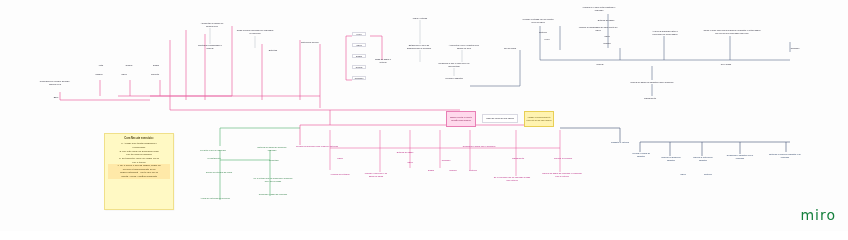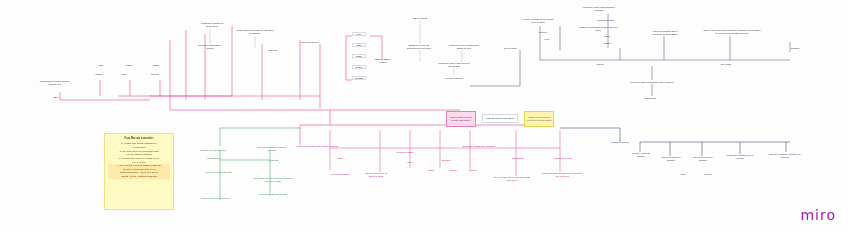--- a/index.html
+++ b/index.html
@@ -92,21 +92,21 @@
     width: 848px;
     height: 231px;
     pointer-events: none;
   }
   .watermark {
     position: absolute;
     right: 12px;
     bottom: 8px;
     font-size: 14px;
     letter-spacing: 1px;
-    color: #a21caf;
+    color: #15803d;
     font-family: "DejaVu Sans", sans-serif;
   }
 </style>
 </head>
 <body>
 
 <div id="canvas">
 
   <svg class="edges" viewBox="0 0 848 231">
     <g stroke="#e8559a" stroke-width="0.7" fill="none" opacity="0.9">

